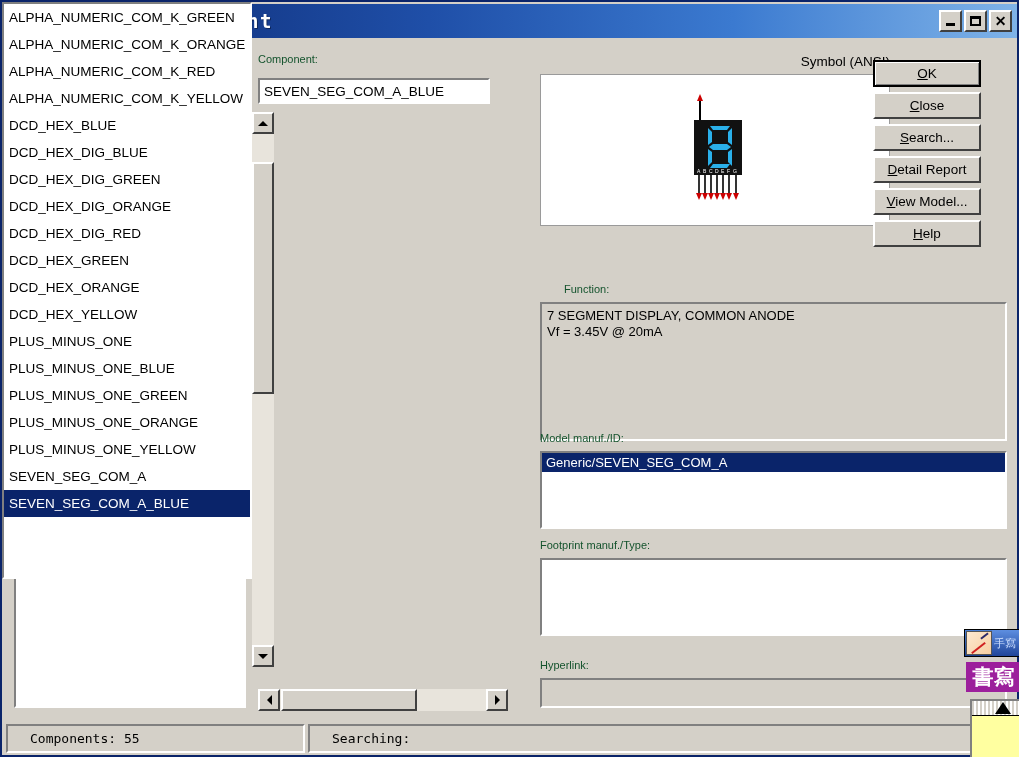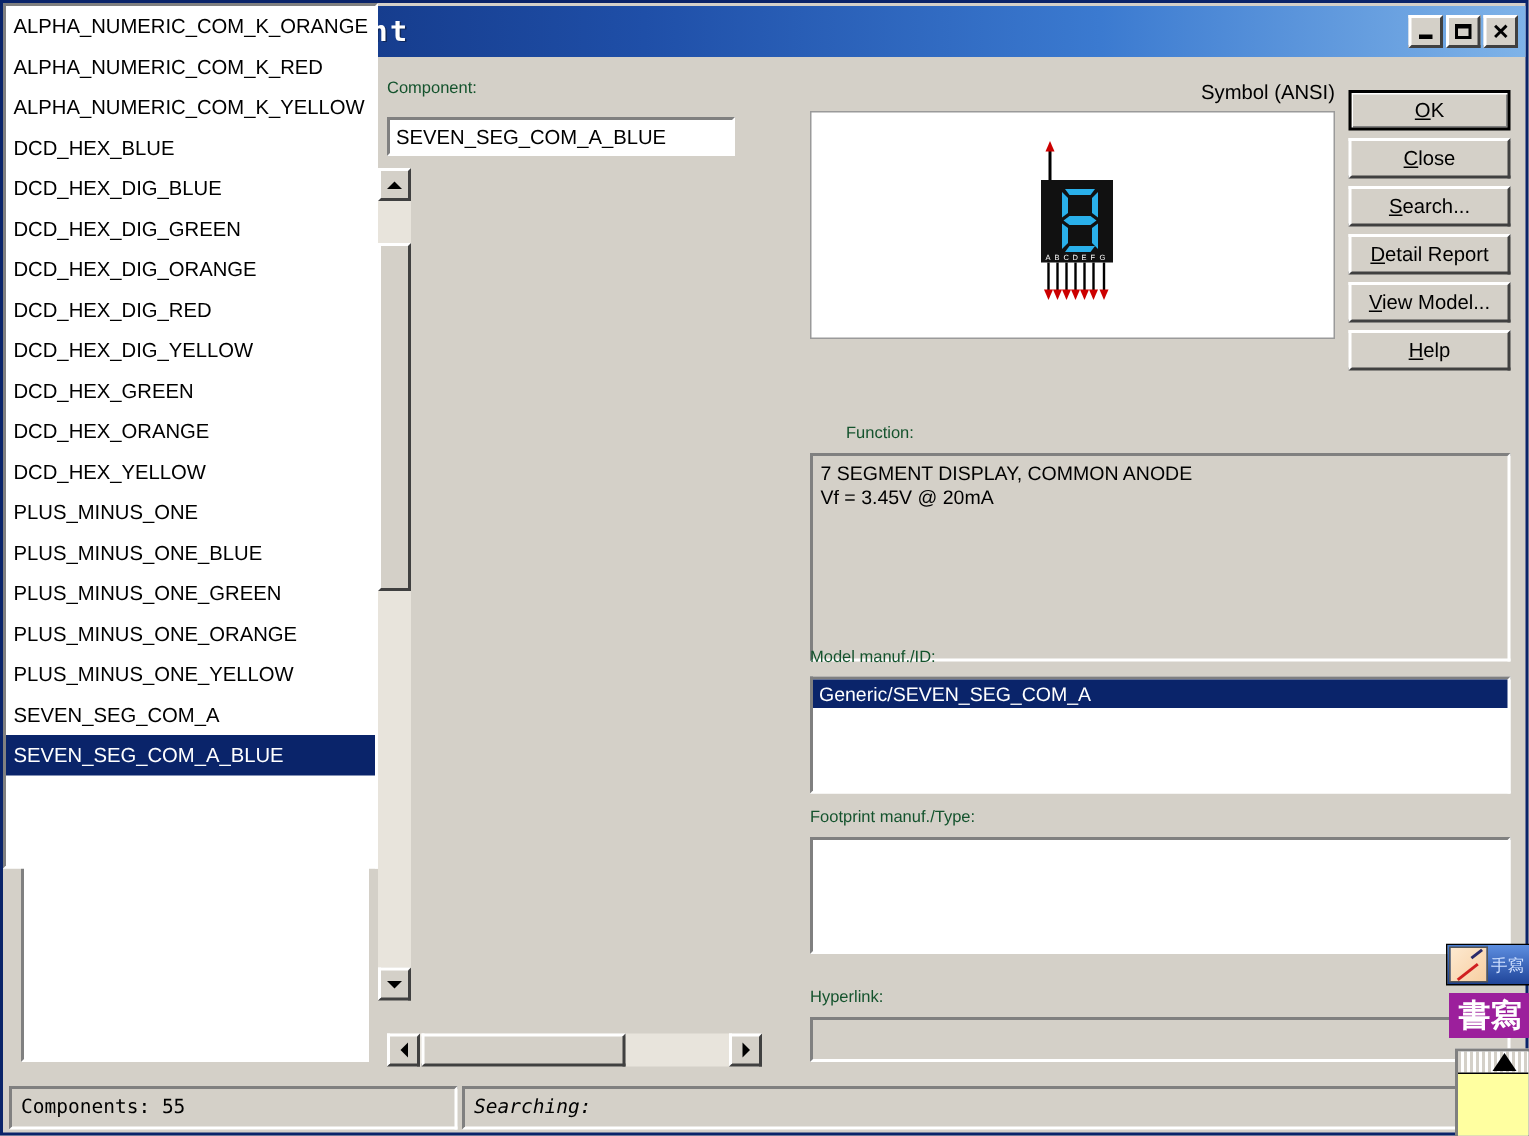--- a/index.html
+++ b/index.html
@@ -136,39 +136,39 @@
   #model-box{position:absolute;left:538px;top:449px;width:467px;height:78px;}
   #model-sel{background:#0a246a;color:#fff;font-size:13px;padding:2px 4px;white-space:nowrap;}
 
   #fp-label{position:absolute;left:538px;top:537px;}
   #fp-box{position:absolute;left:538px;top:556px;width:467px;height:78px;}
 
   #hl-label{position:absolute;left:538px;top:657px;}
   #hl-box{position:absolute;left:538px;top:676px;width:467px;height:30px;}
 
   
-  #btnpanel{position:absolute;left:897px;top:58px;width:108px;}
+  #btnpanel{position:absolute;left:871px;top:58px;width:108px;}
   #btnpanel .btn{width:108px;height:27px;margin-bottom:5px;}
   #btnpanel .btn.default{
     border:2px solid #000;
     box-shadow:inset 1px 1px 0 #ffffff, inset -1px -1px 0 #808080;
   }
   .ul{text-decoration:underline;}
 
   
   #statusbar{position:absolute;left:4px;top:722px;width:1007px;height:29px;display:flex;gap:3px;}
   .status-cell{
     background:#d4d0c8;
     border-top:2px solid #808080;border-left:2px solid #808080;
     border-right:2px solid #ffffff;border-bottom:2px solid #ffffff;
-    box-sizing:border-box;display:flex;align-items:center;padding-left:6px;
+    box-sizing:border-box;display:flex;align-items:center;padding-left:22px;
     font-family:"DejaVu Sans Mono","Liberation Mono",monospace;font-size:13px;
   }
   #status-components{width:299px;}
-  #status-searching{flex:1;font-style:italic;}
+  #status-searching{flex:1;}
 
   
   #ime{position:absolute;left:962px;top:627px;width:57px;height:130px;overflow:hidden;}
   #ime-bar{position:absolute;left:0;top:0;width:57px;height:28px;
            background:linear-gradient(to bottom,#4a7fd4,#1a3f8f);
            border:1px solid #000;box-sizing:border-box;display:flex;align-items:center;}
   #ime-pen{width:24px;height:22px;background:linear-gradient(135deg,#fde9d0,#f7cfa2);
            border:1px solid #555;margin-left:1px;position:relative;flex:none;}
   #ime-pen:after{content:"";position:absolute;left:3px;top:15px;width:17px;height:2px;
                  background:#d02020;transform:rotate(-38deg);}
@@ -374,29 +374,29 @@
       <span class="fam-name">BARGRAPH</span>
     </div>
   </div>
 
   <div class="lbl" id="comp-label">Component:</div>
   <div class="sunken" id="comp-field">
     <span class="val">SEVEN_SEG_COM_A_BLUE</span>
   </div>
 
   <div id="comp-list">
+    <div class="comp-row">ALPHA_NUMERIC_COM_K_GREEN</div>
     <div class="comp-row">ALPHA_NUMERIC_COM_K_ORANGE</div>
     <div class="comp-row">ALPHA_NUMERIC_COM_K_RED</div>
     <div class="comp-row">ALPHA_NUMERIC_COM_K_YELLOW</div>
     <div class="comp-row">DCD_HEX_BLUE</div>
     <div class="comp-row">DCD_HEX_DIG_BLUE</div>
     <div class="comp-row">DCD_HEX_DIG_GREEN</div>
     <div class="comp-row">DCD_HEX_DIG_ORANGE</div>
     <div class="comp-row">DCD_HEX_DIG_RED</div>
-    <div class="comp-row">DCD_HEX_DIG_YELLOW</div>
     <div class="comp-row">DCD_HEX_GREEN</div>
     <div class="comp-row">DCD_HEX_ORANGE</div>
     <div class="comp-row">DCD_HEX_YELLOW</div>
     <div class="comp-row">PLUS_MINUS_ONE</div>
     <div class="comp-row">PLUS_MINUS_ONE_BLUE</div>
     <div class="comp-row">PLUS_MINUS_ONE_GREEN</div>
     <div class="comp-row">PLUS_MINUS_ONE_ORANGE</div>
     <div class="comp-row">PLUS_MINUS_ONE_YELLOW</div>
     <div class="comp-row">SEVEN_SEG_COM_A</div>
     <div class="comp-row sel">SEVEN_SEG_COM_A_BLUE</div>

